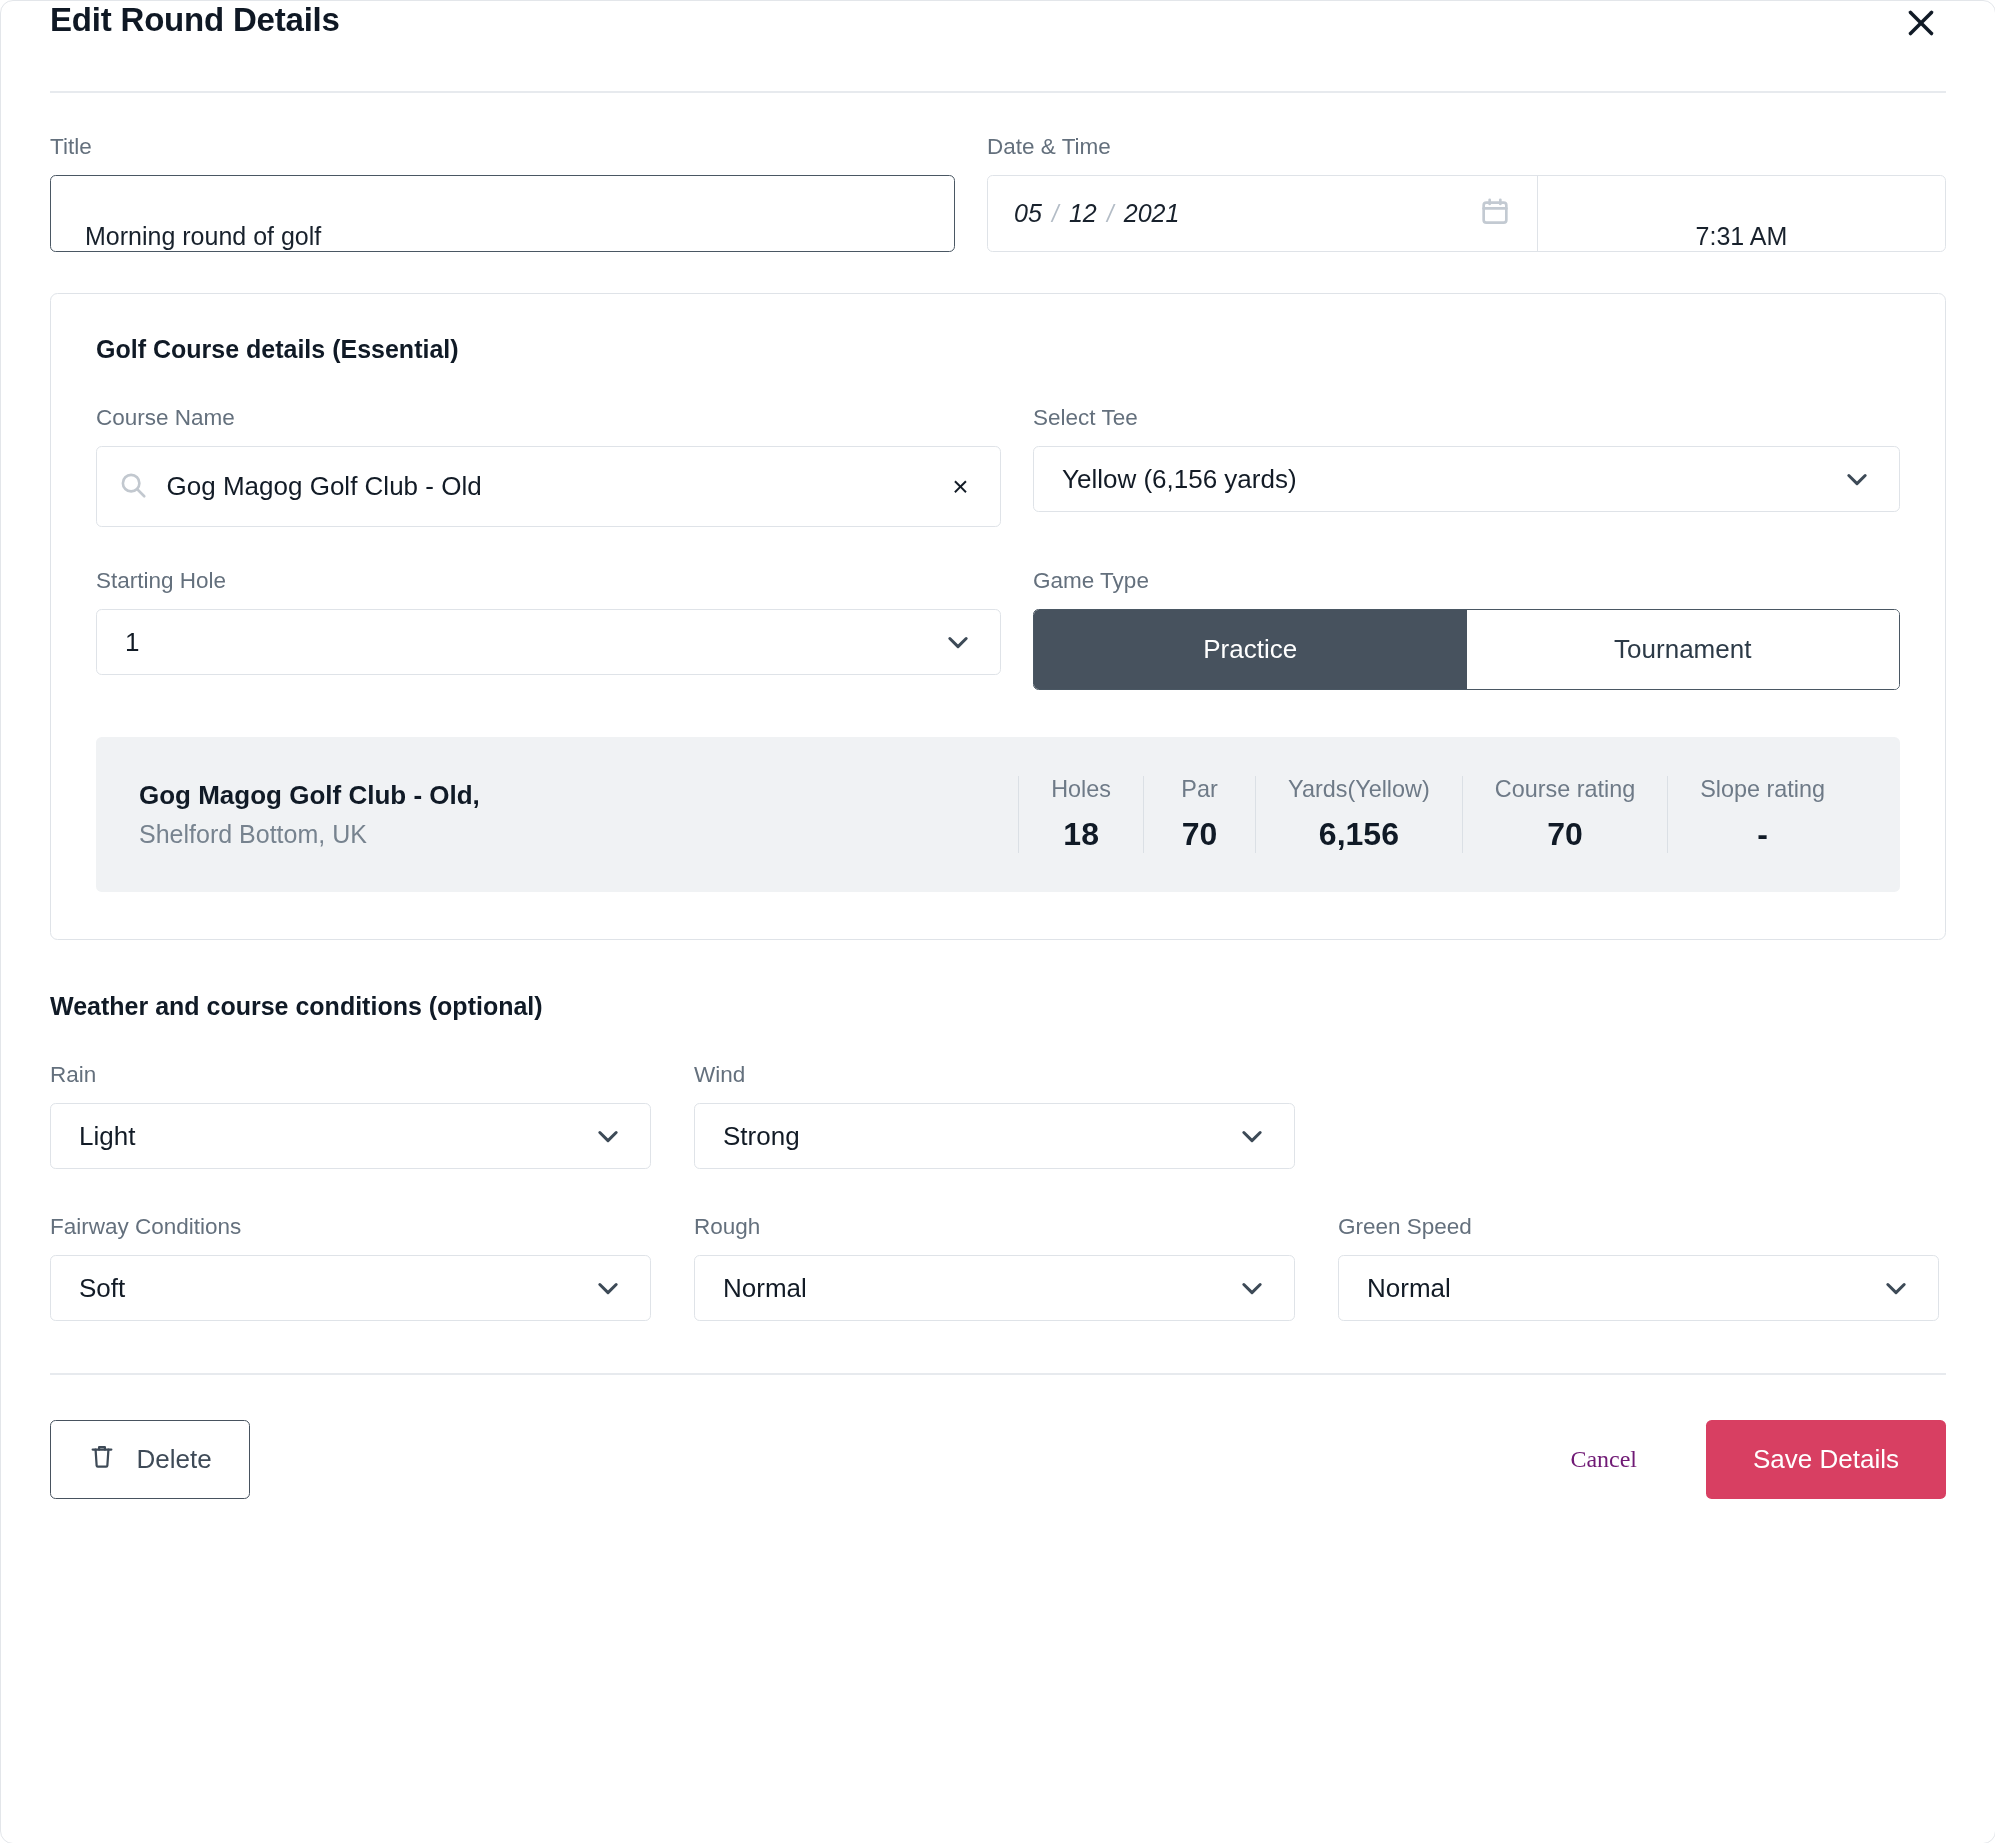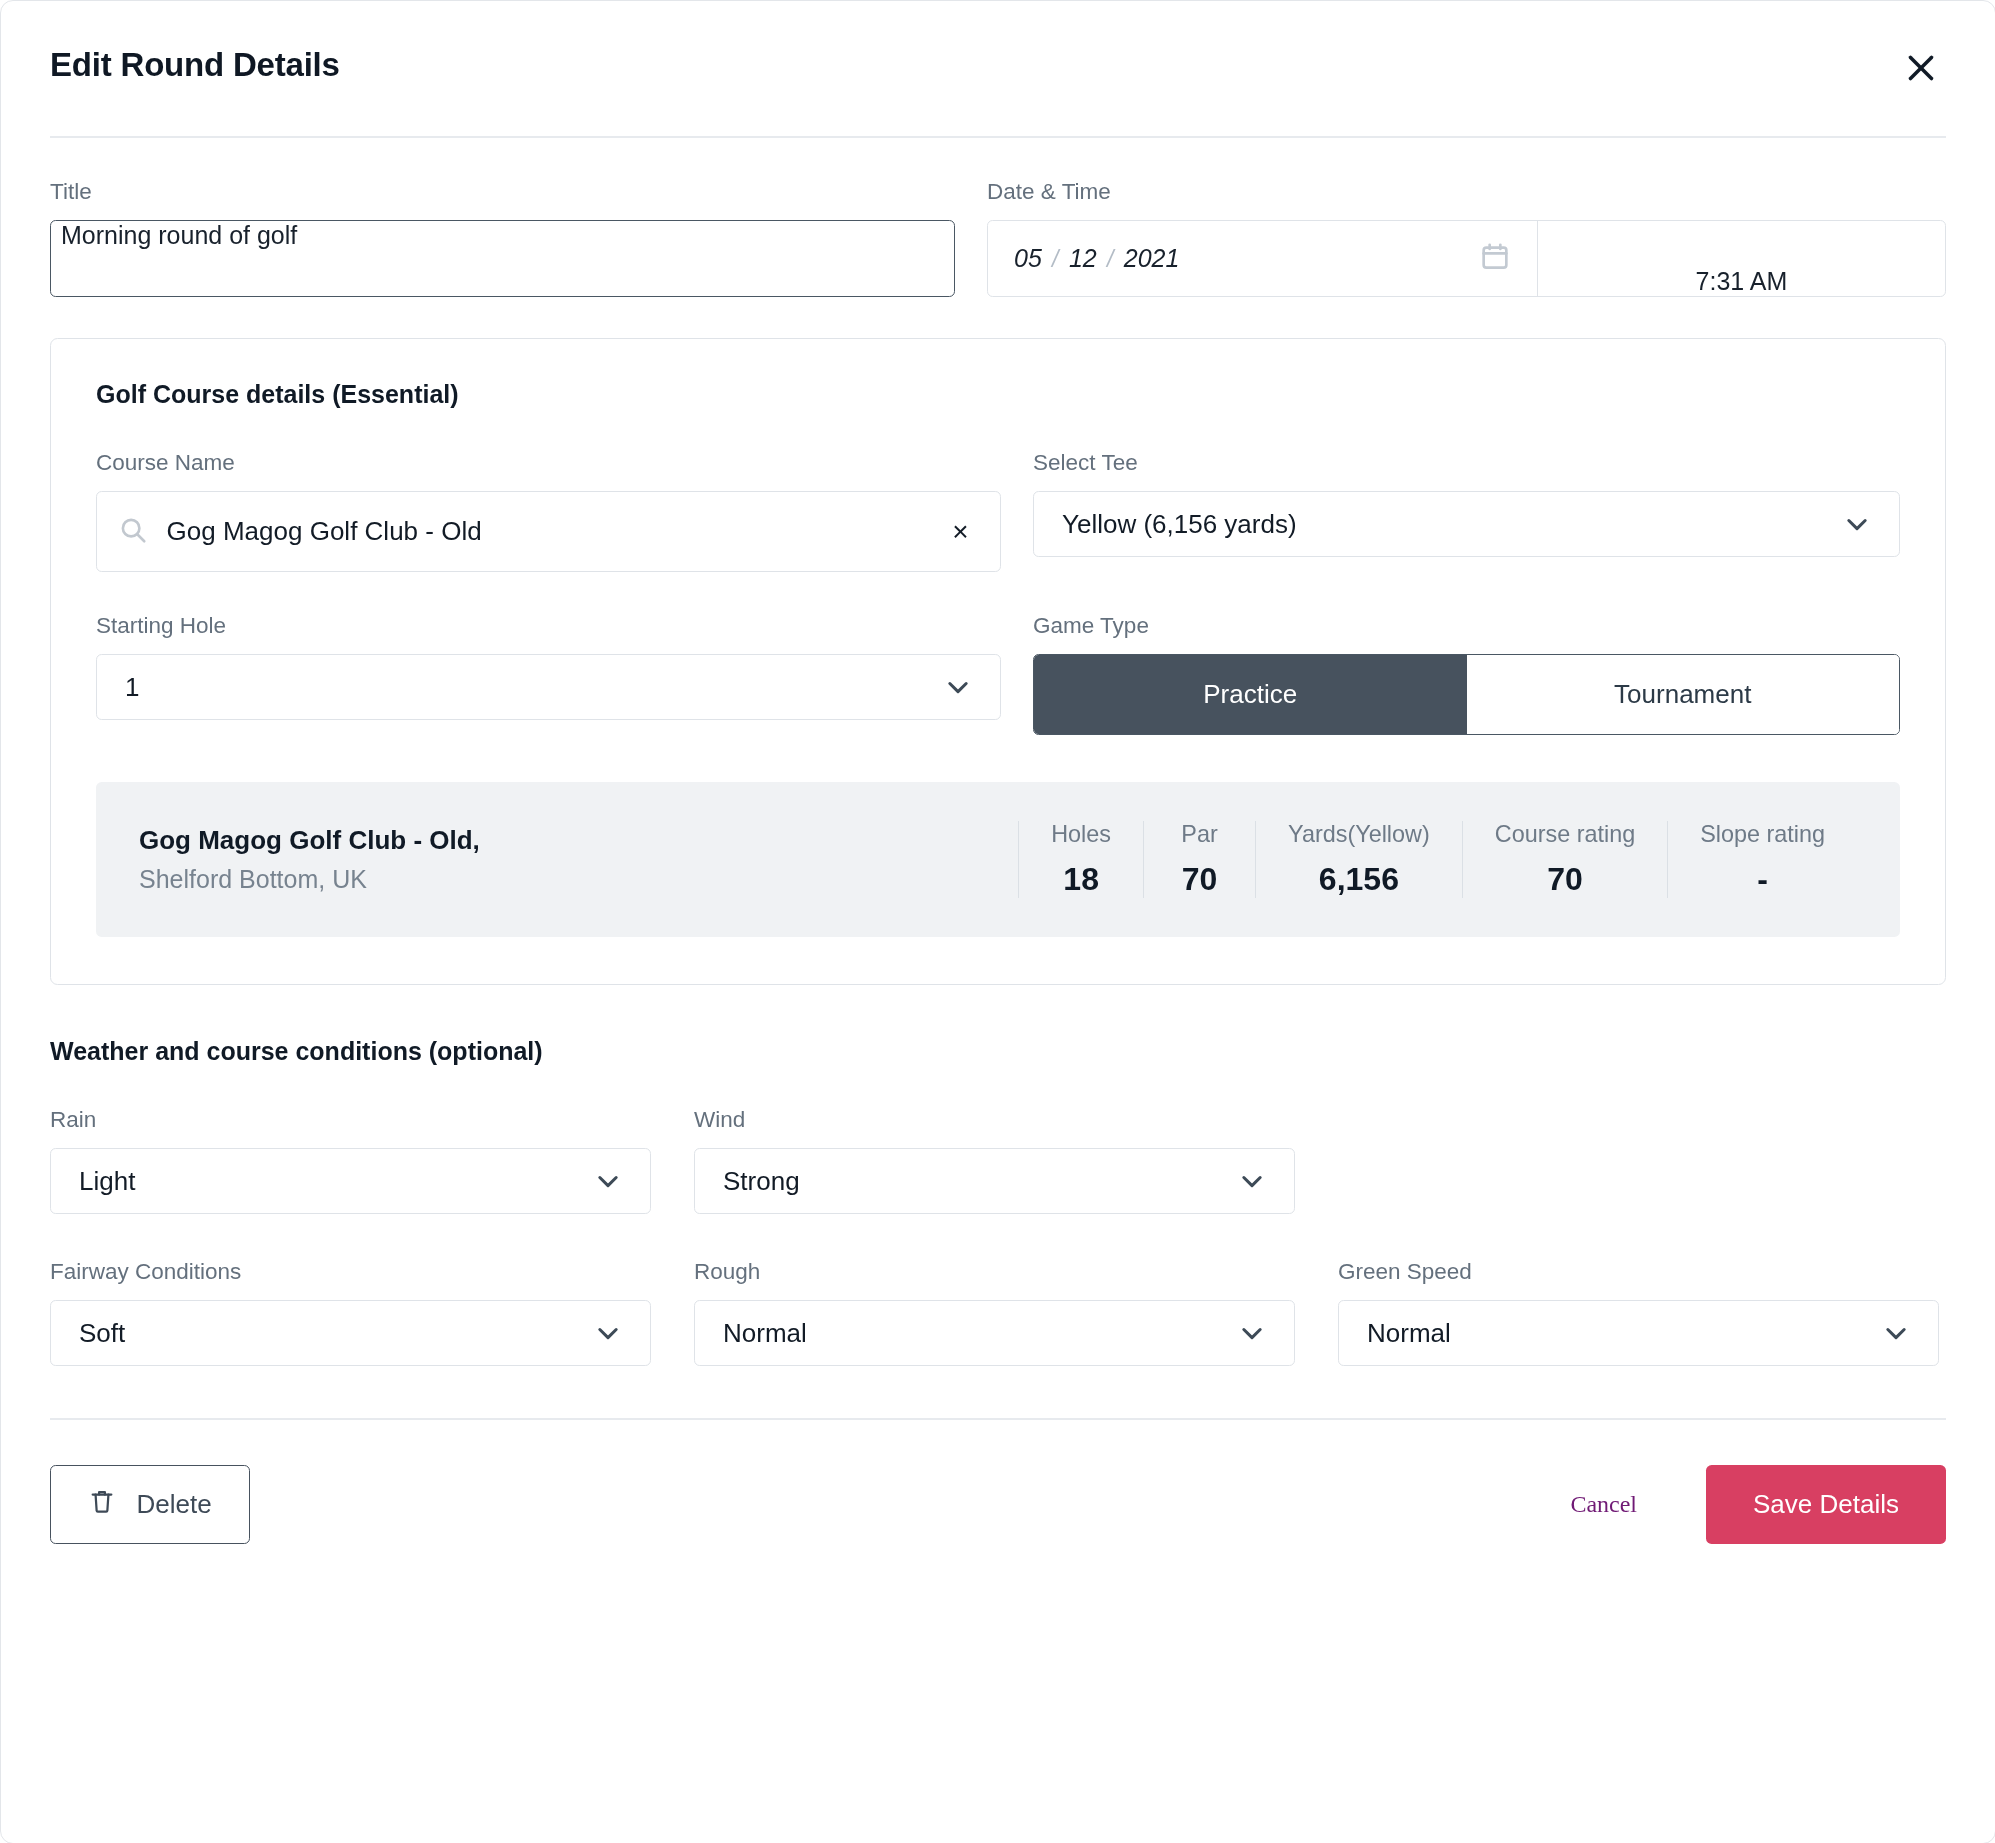--- a/index.html
+++ b/index.html
@@ -20,21 +20,20 @@
     border-radius: 13px;
     padding: 0 49px;
     overflow: hidden;
   }
 
   
   .modal-header {
     display: flex;
     align-items: flex-start;
     justify-content: space-between;
-    padding-top: 45px;
   }
   .modal-title {
     font-size: 33px;
     font-weight: bold;
     color: #0f1824;
     letter-spacing: -0.2px;
   }
   .close-btn {
     background: none;
     border: none;
@@ -61,22 +60,22 @@
     color: #64707d;
     margin-bottom: 15px;
     display: block;
     font-weight: normal;
   }
   .input-box {
     height: 77px;
     border: 1.9px solid #4a5763;
     border-radius: 5.6px;
     display: flex;
-    align-items: flex-start;
-    padding: 0 10px;
+    align-items: flex-end;
+    padding: 0 34px;
     background: #fff;
     font-size: 25px;
     color: #18212c;
   }
 
   .row-2 {
     display: flex;
     gap: 32px;
     margin-top: 41px;
   }

